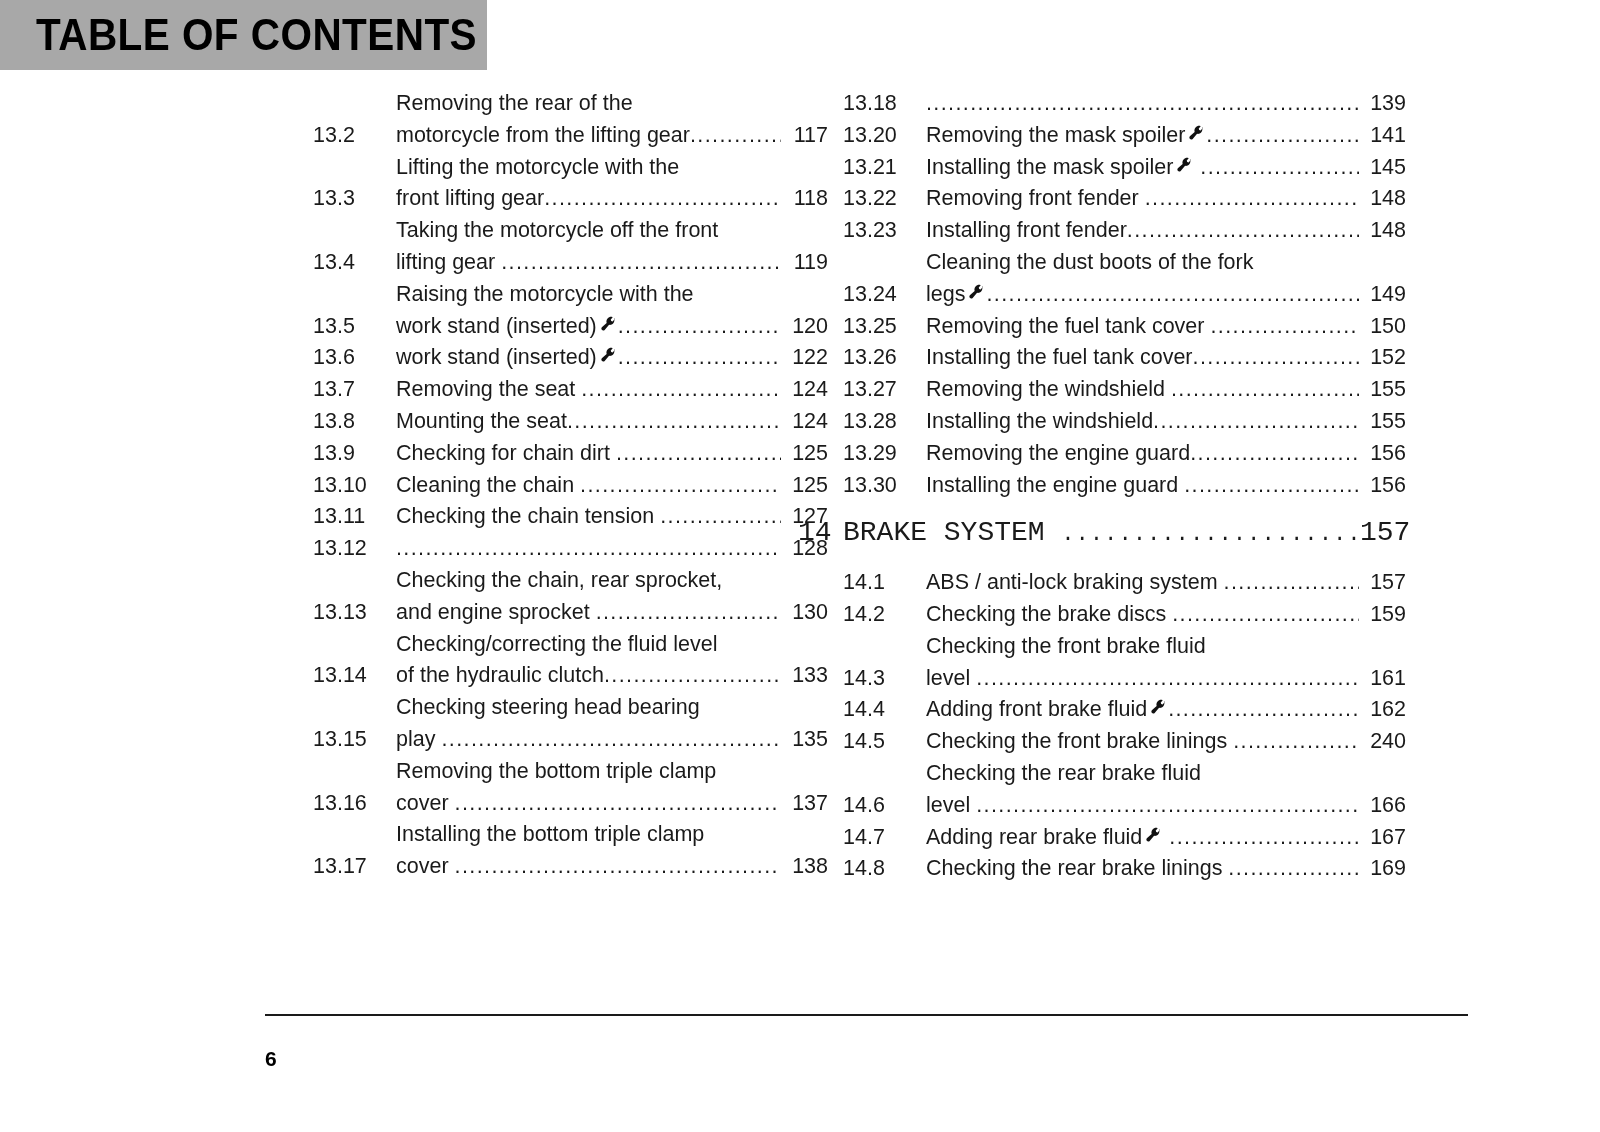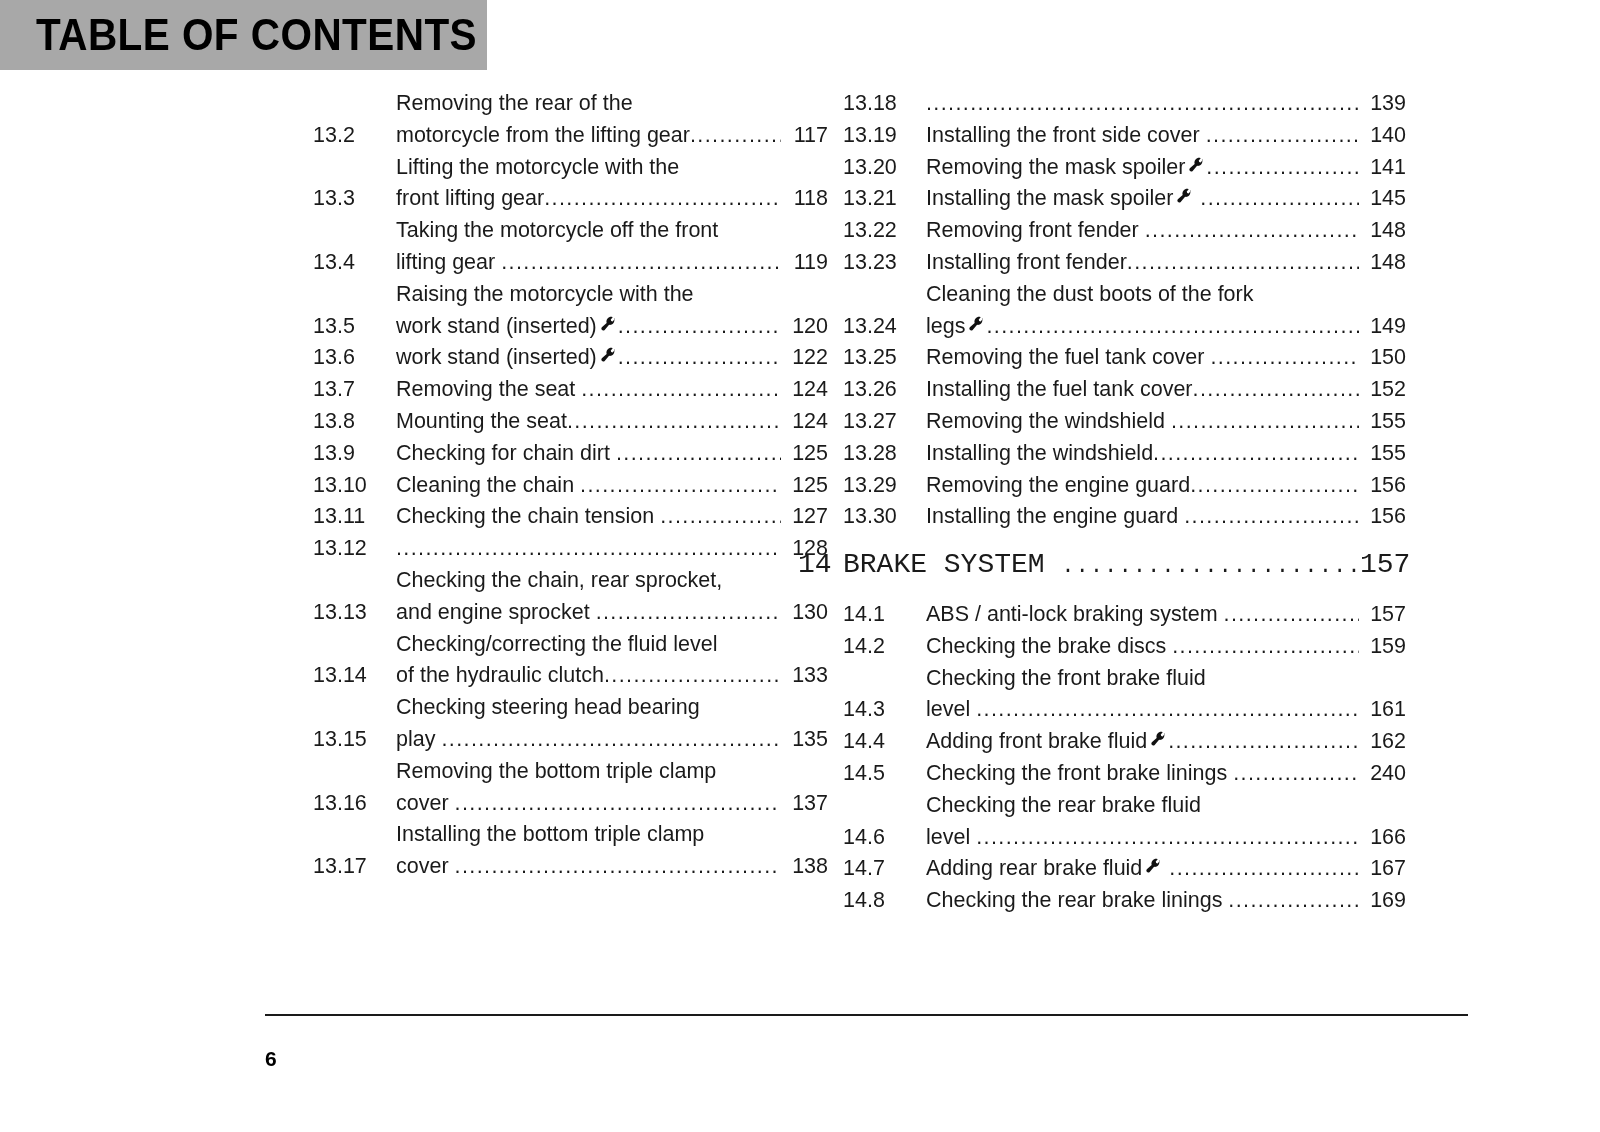--- a/index.html
+++ b/index.html
@@ -381,30 +381,20 @@
       <div class="entry">
         <span class="num">13.18</span>
         <div class="body">
           <div class="ln">
             <span class="leader"></span>
             <span class="pg">139</span>
           </div>
         </div>
       </div>
       <div class="entry">
-        <span class="num">13.19</span>
-        <div class="body">
-          <div class="ln">
-            <span class="txt">Installing the front side cover </span>
-            <span class="leader"></span>
-            <span class="pg">140</span>
-          </div>
-        </div>
-      </div>
-      <div class="entry">
         <span class="num">13.20</span>
         <div class="body">
           <div class="ln">
             <span class="txt">Removing the mask spoiler</span>
             <span class="wrench">
               <svg viewBox="0 0 24 24" width="17" height="17">
                 <path fill="#111111" d="M21.3 4.6c-.3-.3-.7-.2-.9.1l-2.5 2.9-2.1-.4-.6-2.1 2.5-2.9c.2-.3.1-.7-.3-.8-2.4-.6-5 .1-6.7 2.1-1.6 1.8-2 4.2-1.3 6.3L2.6 16c-1 1.1-.9 2.8.2 3.8 1.1 1 2.8.9 3.8-.2l6.2-7.1c2.2.4 4.5-.4 6-2.2 1.7-2 2-4.7 1-7c-.1-.3-.3-.5-.5-.7z"></path>
               </svg>
             </span>
             <span class="leader"></span>

